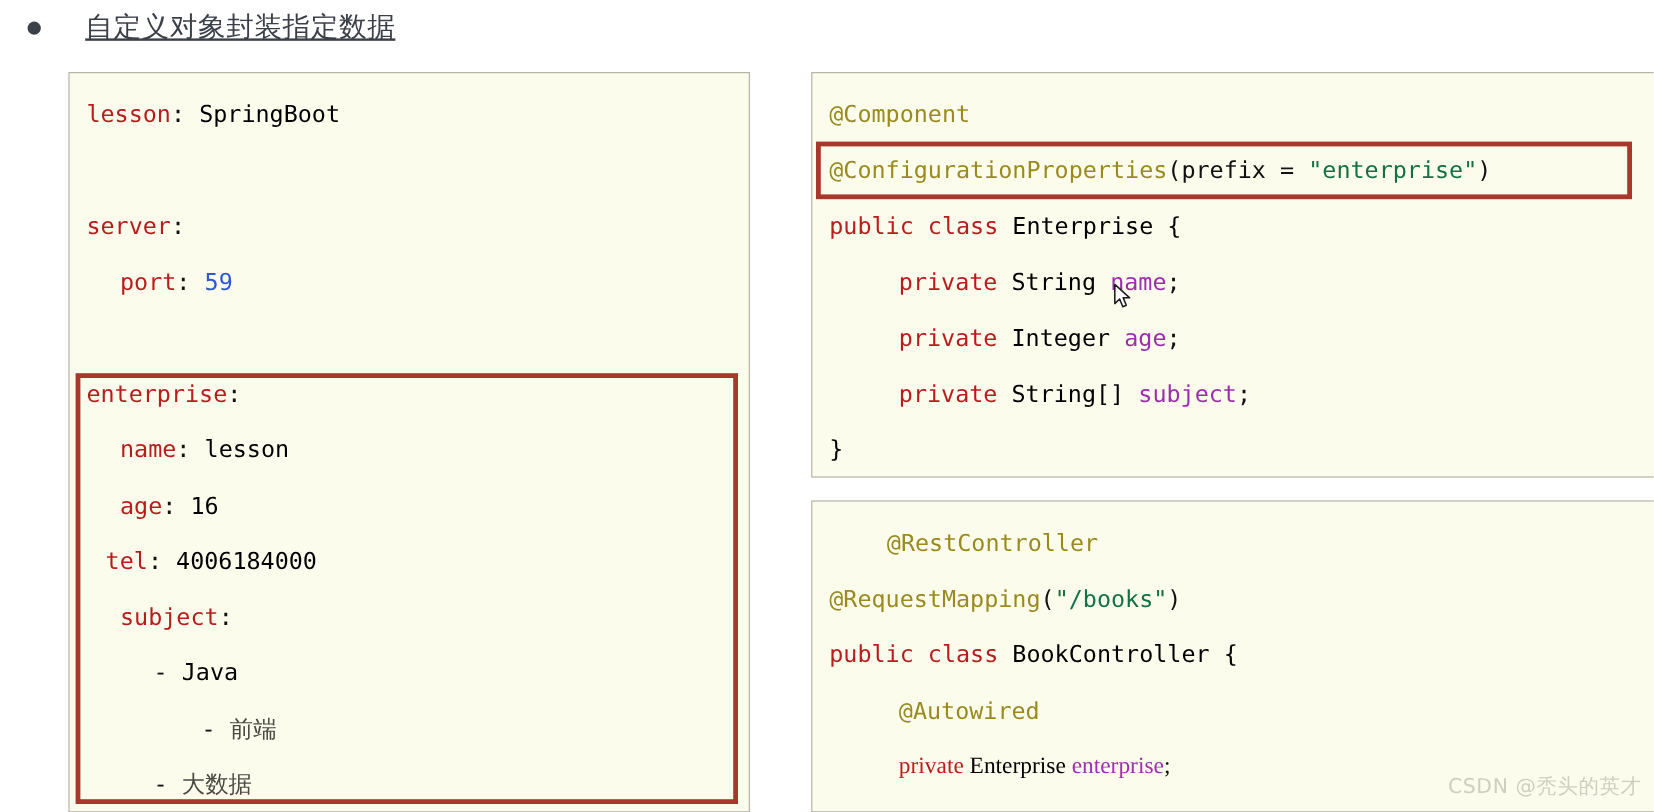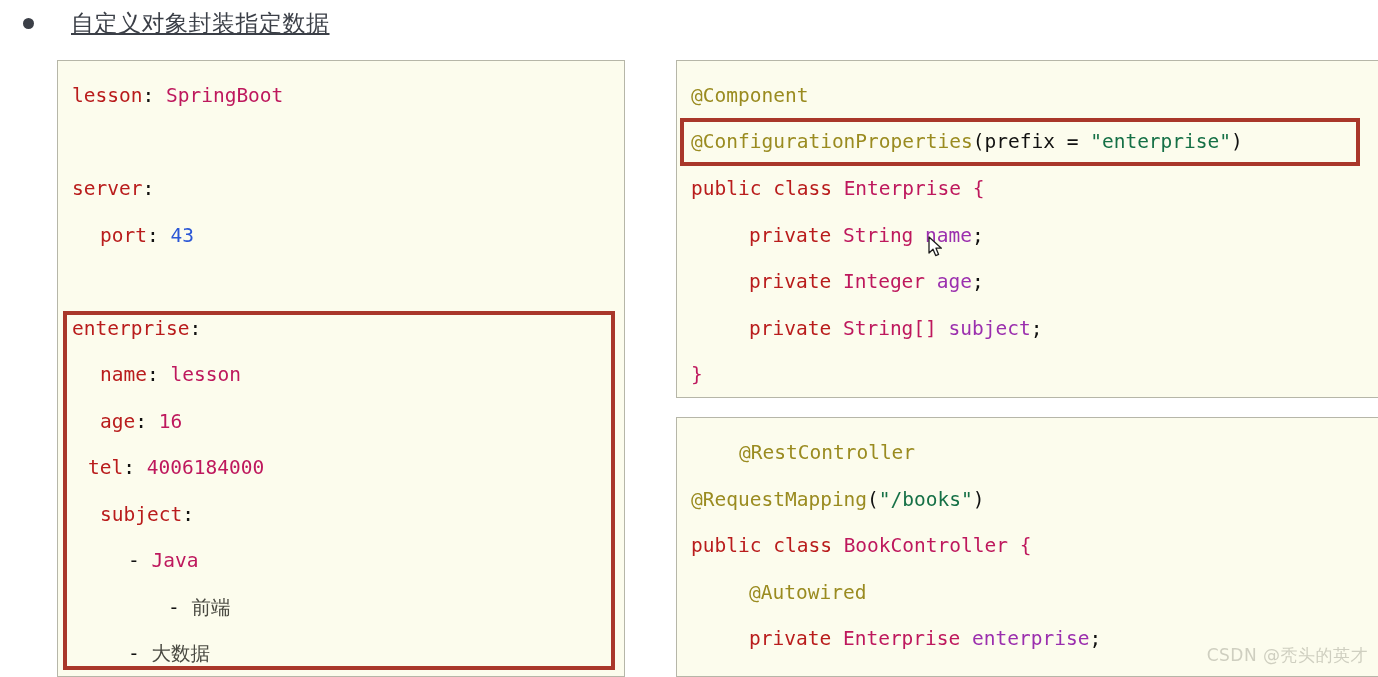--- a/index.html
+++ b/index.html
@@ -81,21 +81,21 @@
   }
   .cline {
     position: absolute;
     white-space: pre;
     line-height: 1;
     left: 14px;
   }
 
   
   .t-key     { color: #b91c1c; }        
-  .t-val     { color: #be185d; }        
+  .t-val     { color: #000000; }        
   .t-num     { color: #2b57d6; }        
   .t-punct   { color: #111111; }
   .t-ann     { color: #9a8b20; }        
   .t-str     { color: #157046; }        
   .t-field   { color: #9b2fae; }        
   .t-cjk     { color: #4a4a42; font-family: "DejaVu Sans", "Liberation Sans", sans-serif; }
 
   
   .hl-box {
     position: absolute;
@@ -144,21 +144,21 @@
 <div class="heading-row">
   <span class="bullet"></span>
   <span class="heading-text">自定义对象封装指定数据</span>
 </div>
 
 <div class="code-panel" id="panel-yaml">
   <div class="code-lines" id="yaml-lines">
       <div class="cline" style="top: 25px; left: 14px;"><span class="t-key">lesson</span><span class="t-punct">: </span><span class="t-val">SpringBoot</span></div>
       <div class="cline" style="top: 72px; left: 14px;">&nbsp;</div>
       <div class="cline" style="top: 118px; left: 14px;"><span class="t-key">server</span><span class="t-punct">:</span></div>
-      <div class="cline" style="top: 165px; left: 42px;"><span class="t-key">port</span><span class="t-punct">: </span><span class="t-num">43</span></div>
+      <div class="cline" style="top: 165px; left: 42px;"><span class="t-key">port</span><span class="t-punct">: </span><span class="t-num">59</span></div>
       <div class="cline" style="top: 211px; left: 14px;">&nbsp;</div>
       <div class="cline" style="top: 258px; left: 14px;"><span class="t-key">enterprise</span><span class="t-punct">:</span></div>
       <div class="cline" style="top: 304px; left: 42px;"><span class="t-key">name</span><span class="t-punct">: </span><span class="t-val">lesson</span></div>
       <div class="cline" style="top: 351px; left: 42px;"><span class="t-key">age</span><span class="t-punct">: </span><span class="t-val">16</span></div>
       <div class="cline" style="top: 397px; left: 30px;"><span class="t-key">tel</span><span class="t-punct">: </span><span class="t-val">4006184000</span></div>
       <div class="cline" style="top: 444px; left: 42px;"><span class="t-key">subject</span><span class="t-punct">:</span></div>
       <div class="cline" style="top: 490px; left: 70px;"><span class="t-punct">- </span><span class="t-val">Java</span></div>
       <div class="cline" style="top: 537px; left: 70px; margin-left: 40px;"><span class="t-punct">- </span><span class="t-cjk">前端</span></div>
       <div class="cline" style="top: 583px; left: 70px;"><span class="t-punct">- </span><span class="t-cjk">大数据</span></div>
     </div>
@@ -177,21 +177,21 @@
     </div>
 </div>
 <div class="hl-box" id="hl-annotation"></div>
 
 <div class="code-panel" id="panel-controller">
   <div class="code-lines" id="controller-lines">
       <div class="cline" style="top: 25px; left: 14px; margin-left: 48px;"><span class="t-ann">@RestController</span></div>
       <div class="cline" style="top: 72px; left: 14px;"><span class="t-ann">@RequestMapping</span><span class="t-punct">(</span><span class="t-str">"/books"</span><span class="t-punct">)</span></div>
       <div class="cline" style="top: 118px; left: 14px;"><span class="t-key">public class </span><span class="t-val">BookController {</span></div>
       <div class="cline" style="top: 165px; left: 72px;"><span class="t-ann">@Autowired</span></div>
-      <div class="cline" style="top: 211px; left: 72px;"><span class="t-key">private </span><span class="t-val">Enterprise </span><span class="t-field">enterprise</span><span class="t-punct">;</span></div>
+      <div class="cline" style="top: 211px; left: 72px; font-family: Liberation Serif, serif;"><span class="t-key">private </span><span class="t-val">Enterprise </span><span class="t-field">enterprise</span><span class="t-punct">;</span></div>
     </div>
 </div>
 
 <svg id="mouse-cursor" viewBox="0 0 16 22">
   <path d="M1,1 L1,17 L5,13.2 L7.7,19.6 L10.6,18.4 L8,12.2 L13.4,12.2 Z" fill="#ffffff" stroke="#1d1d1d" stroke-width="1.3" stroke-linejoin="round"></path>
 </svg>
 
 <div id="watermark">CSDN @秃头的英才</div>
 
 </body></html>

